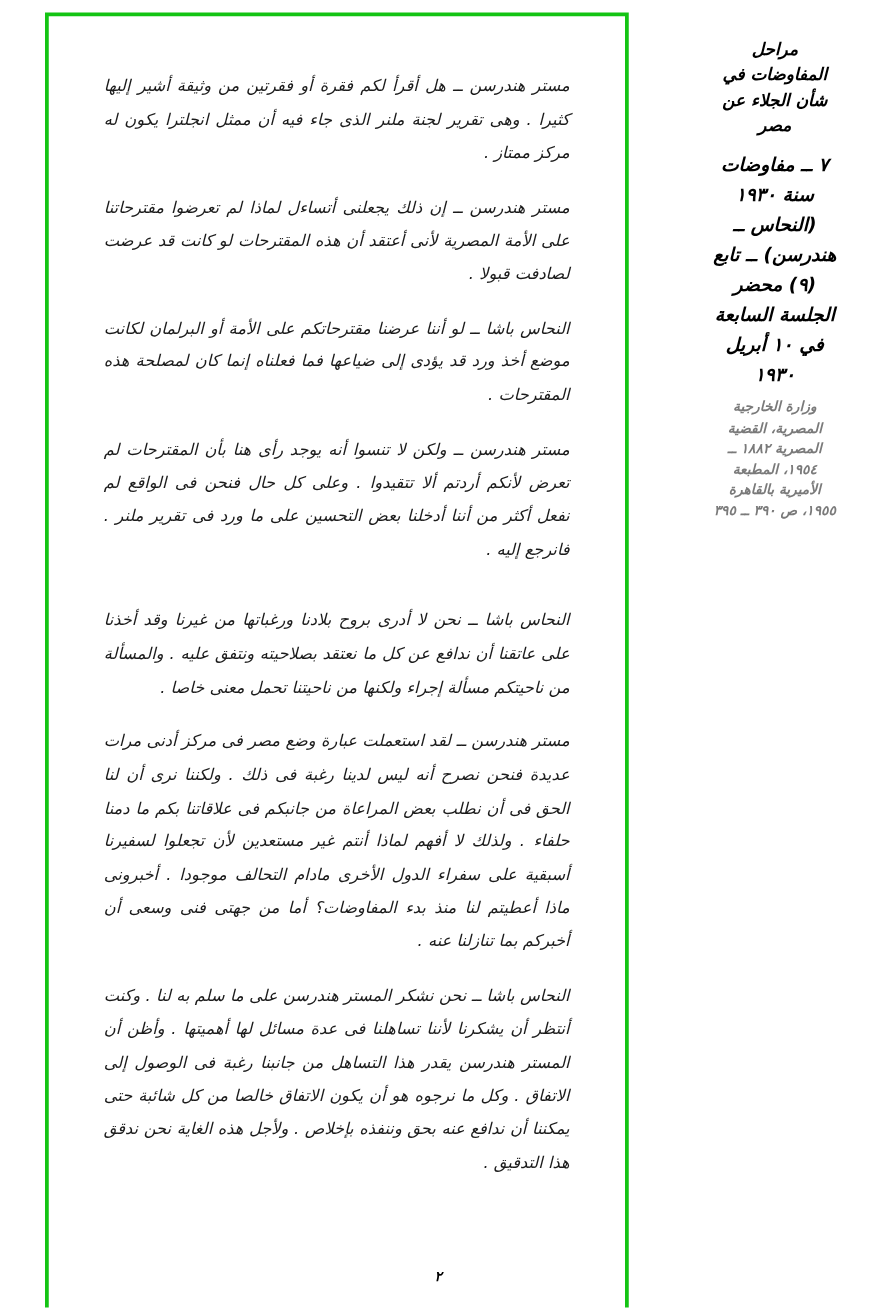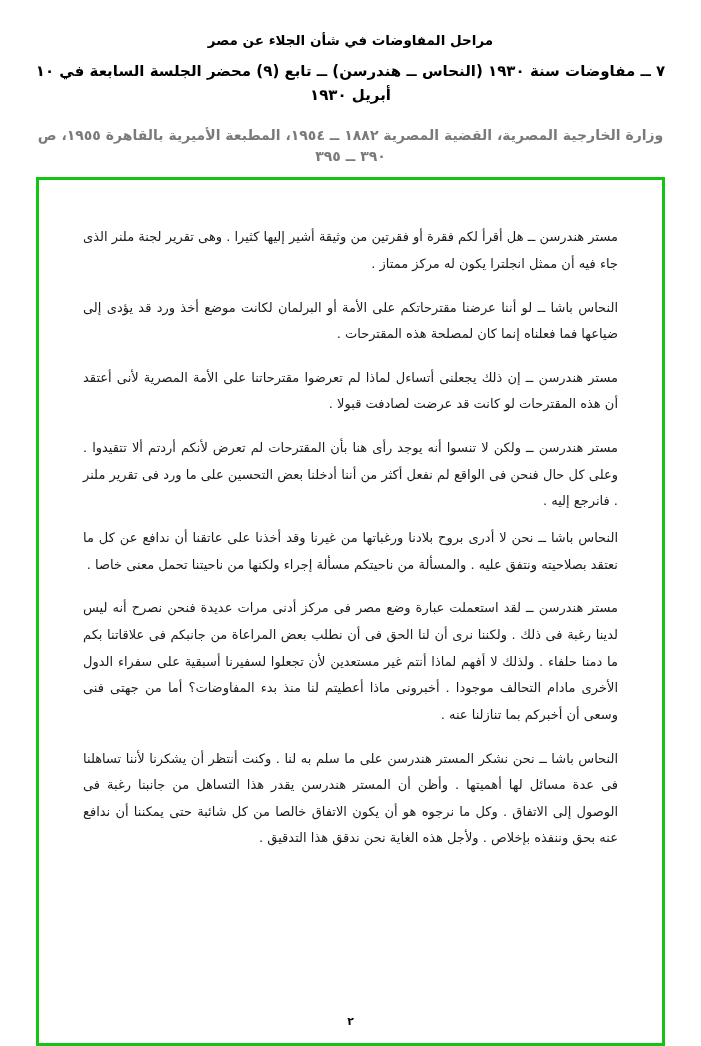--- a/index.html
+++ b/index.html
@@ -13,21 +13,22 @@
     position: relative;
     font-family: "DejaVu Sans", sans-serif;
     color: #000000;
     overflow: hidden;
   }
 
   .page {
     position: absolute;
     inset: 0;
     display: flex;
-    flex-direction: column;
+    flex-direction: row;
+    font-style: italic;
   }
 
   
   .header {
     padding: 30px 30px 0 30px;
     text-align: center;
   }
   .doc-title {
     font-size: 13.5px;
     font-weight: bold;
@@ -36,24 +37,24 @@
     color: #000;
   }
   .doc-subtitle {
     font-size: 15px;
     font-weight: bold;
     line-height: 1.6;
     margin-top: 9px;
     color: #000;
   }
   .doc-source {
-    font-size: 14px;
+    font-size: 11px;
     font-weight: bold;
     line-height: 1.5;
-    margin-top: 18px;
+    margin-top: 6px;
     color: #555;
     opacity: .78;
     filter: blur(0.35px);
   }
 
   
   .frame {
     margin: 10px 36px 0 36px;
     border: 3px solid #14c414;
     height: 1042px;
@@ -72,21 +73,21 @@
     line-height: 2.05;
     margin: 0 0 17px 0;
     color: #1b1b1b;
     text-align: justify;
     text-justify: inter-word;
     font-stretch: normal;
   }
   .para:last-child { margin-bottom: 14px; }
 
   
-  .para.tight { margin-bottom: 10px; }
+  .para.tight { margin-bottom: 30px; }
 
   
   .footer {
     position: absolute;
     left: 0;
     right: 0;
     bottom: 18px;
     text-align: center;
     font-size: 11px;
     font-weight: bold;
@@ -100,22 +101,22 @@
 
   <div class="header">
     <div class="doc-title">مراحل المفاوضات في شأن الجلاء عن مصر</div>
     <div class="doc-subtitle">٧ ــ مفاوضات سنة ١٩٣٠ (النحاس ــ هندرسن) ــ تابع (٩) محضر الجلسة السابعة في ١٠ أبريل ١٩٣٠</div>
     <div class="doc-source">وزارة الخارجية المصرية، القضية المصرية ١٨٨٢ ــ ١٩٥٤، المطبعة الأميرية بالقاهرة ١٩٥٥، ص ٣٩٠ ــ ٣٩٥</div>
   </div>
 
   <div class="frame">
     <div class="body-text">
       <p class="para">مستر هندرسن ــ هل أقرأ لكم فقرة أو فقرتين من وثيقة أشير إليها كثيرا . وهى تقرير لجنة ملنر الذى جاء فيه أن ممثل انجلترا يكون له مركز ممتاز .</p>
+      <p class="para">مستر هندرسن ــ إن ذلك يجعلنى أتساءل لماذا لم تعرضوا مقترحاتنا على الأمة المصرية لأنى أعتقد أن هذه المقترحات لو كانت قد عرضت لصادفت قبولا .</p>
       <p class="para">النحاس باشا ــ لو أننا عرضنا مقترحاتكم على الأمة أو البرلمان لكانت موضع أخذ ورد قد يؤدى إلى ضياعها فما فعلناه إنما كان لمصلحة هذه المقترحات .</p>
-      <p class="para">مستر هندرسن ــ إن ذلك يجعلنى أتساءل لماذا لم تعرضوا مقترحاتنا على الأمة المصرية لأنى أعتقد أن هذه المقترحات لو كانت قد عرضت لصادفت قبولا .</p>
       <p class="para tight">مستر هندرسن ــ ولكن لا تنسوا أنه يوجد رأى هنا بأن المقترحات لم تعرض لأنكم أردتم ألا تتقيدوا . وعلى كل حال فنحن فى الواقع لم نفعل أكثر من أننا أدخلنا بعض التحسين على ما ورد فى تقرير ملنر . فانرجع إليه .</p>
       <p class="para">النحاس باشا ــ نحن لا أدرى بروح بلادنا ورغباتها من غيرنا وقد أخذنا على عاتقنا أن ندافع عن كل ما نعتقد بصلاحيته ونتفق عليه . والمسألة من ناحيتكم مسألة إجراء ولكنها من ناحيتنا تحمل معنى خاصا .</p>
       <p class="para">مستر هندرسن ــ لقد استعملت عبارة وضع مصر فى مركز أدنى مرات عديدة فنحن نصرح أنه ليس لدينا رغبة فى ذلك . ولكننا نرى أن لنا الحق فى أن نطلب بعض المراعاة من جانبكم فى علاقاتنا بكم ما دمنا حلفاء . ولذلك لا أفهم لماذا أنتم غير مستعدين لأن تجعلوا لسفيرنا أسبقية على سفراء الدول الأخرى مادام التحالف موجودا . أخبرونى ماذا أعطيتم لنا منذ بدء المفاوضات؟ أما من جهتى فنى وسعى أن أخبركم بما تنازلنا عنه .</p>
       <p class="para">النحاس باشا ــ نحن نشكر المستر هندرسن على ما سلم به لنا . وكنت أنتظر أن يشكرنا لأننا تساهلنا فى عدة مسائل لها أهميتها . وأظن أن المستر هندرسن يقدر هذا التساهل من جانبنا رغبة فى الوصول إلى الاتفاق . وكل ما نرجوه هو أن يكون الاتفاق خالصا من كل شائبة حتى يمكننا أن ندافع عنه بحق وننفذه بإخلاص . ولأجل هذه الغاية نحن ندقق هذا التدقيق .</p>
     </div>
   </div>
 
   <div class="footer">٢</div>
 
 </div>

